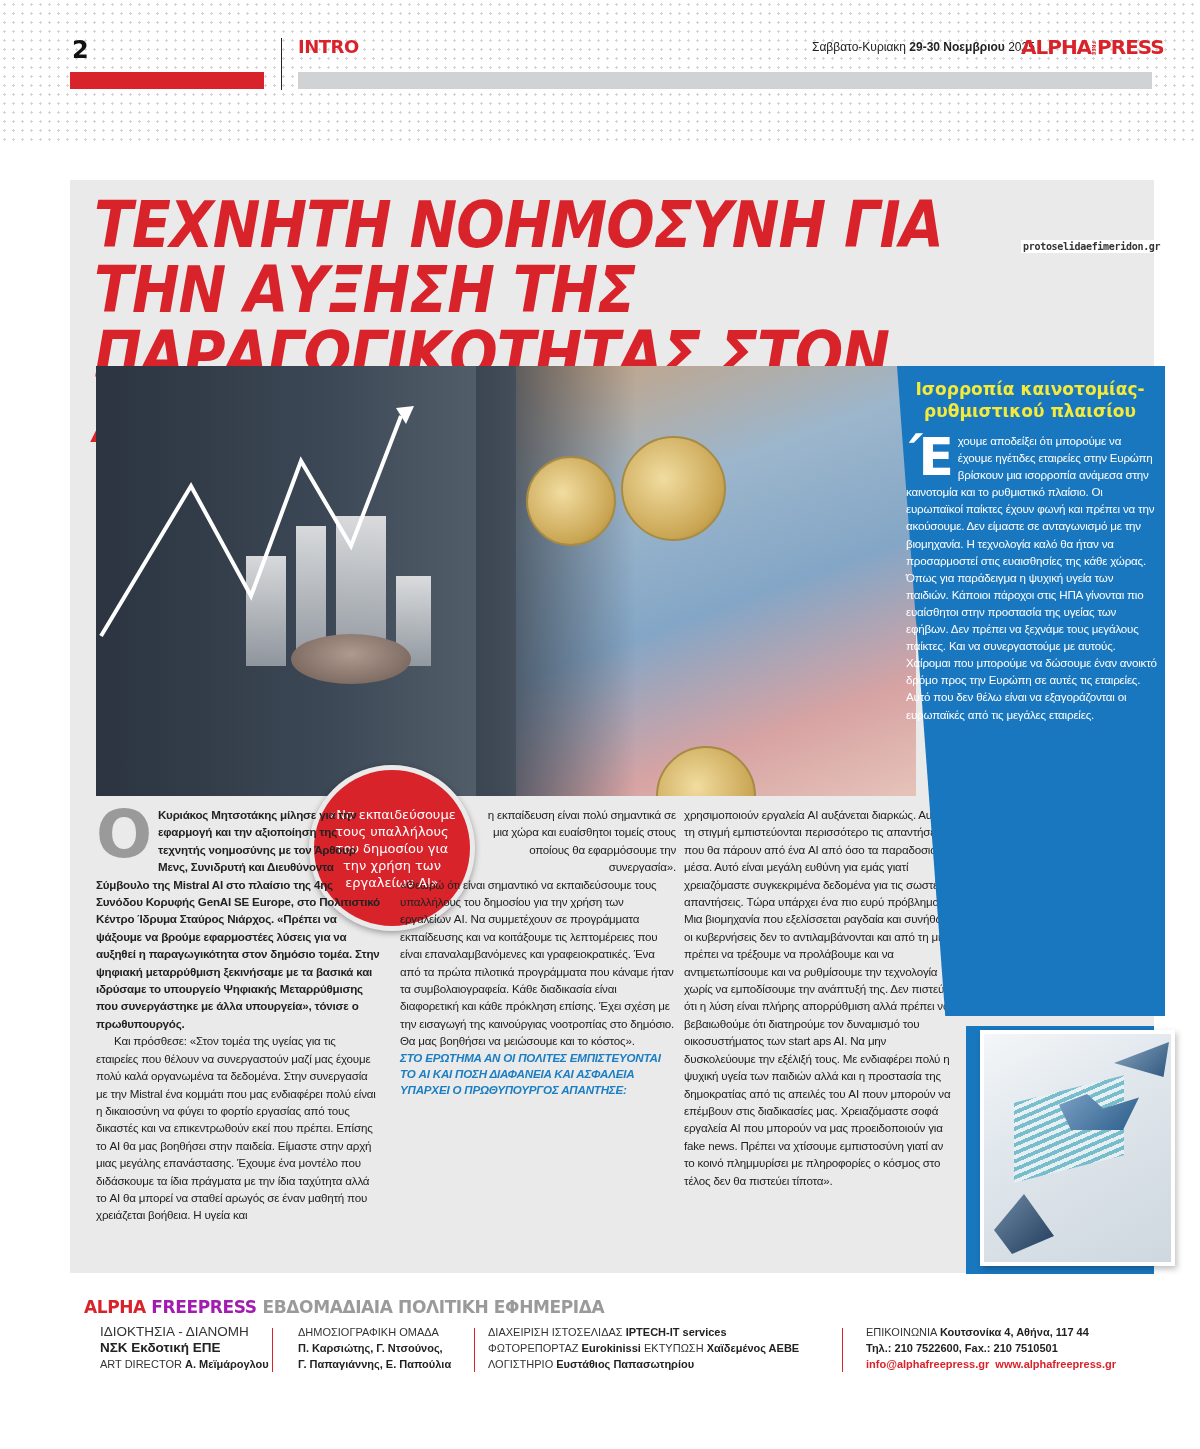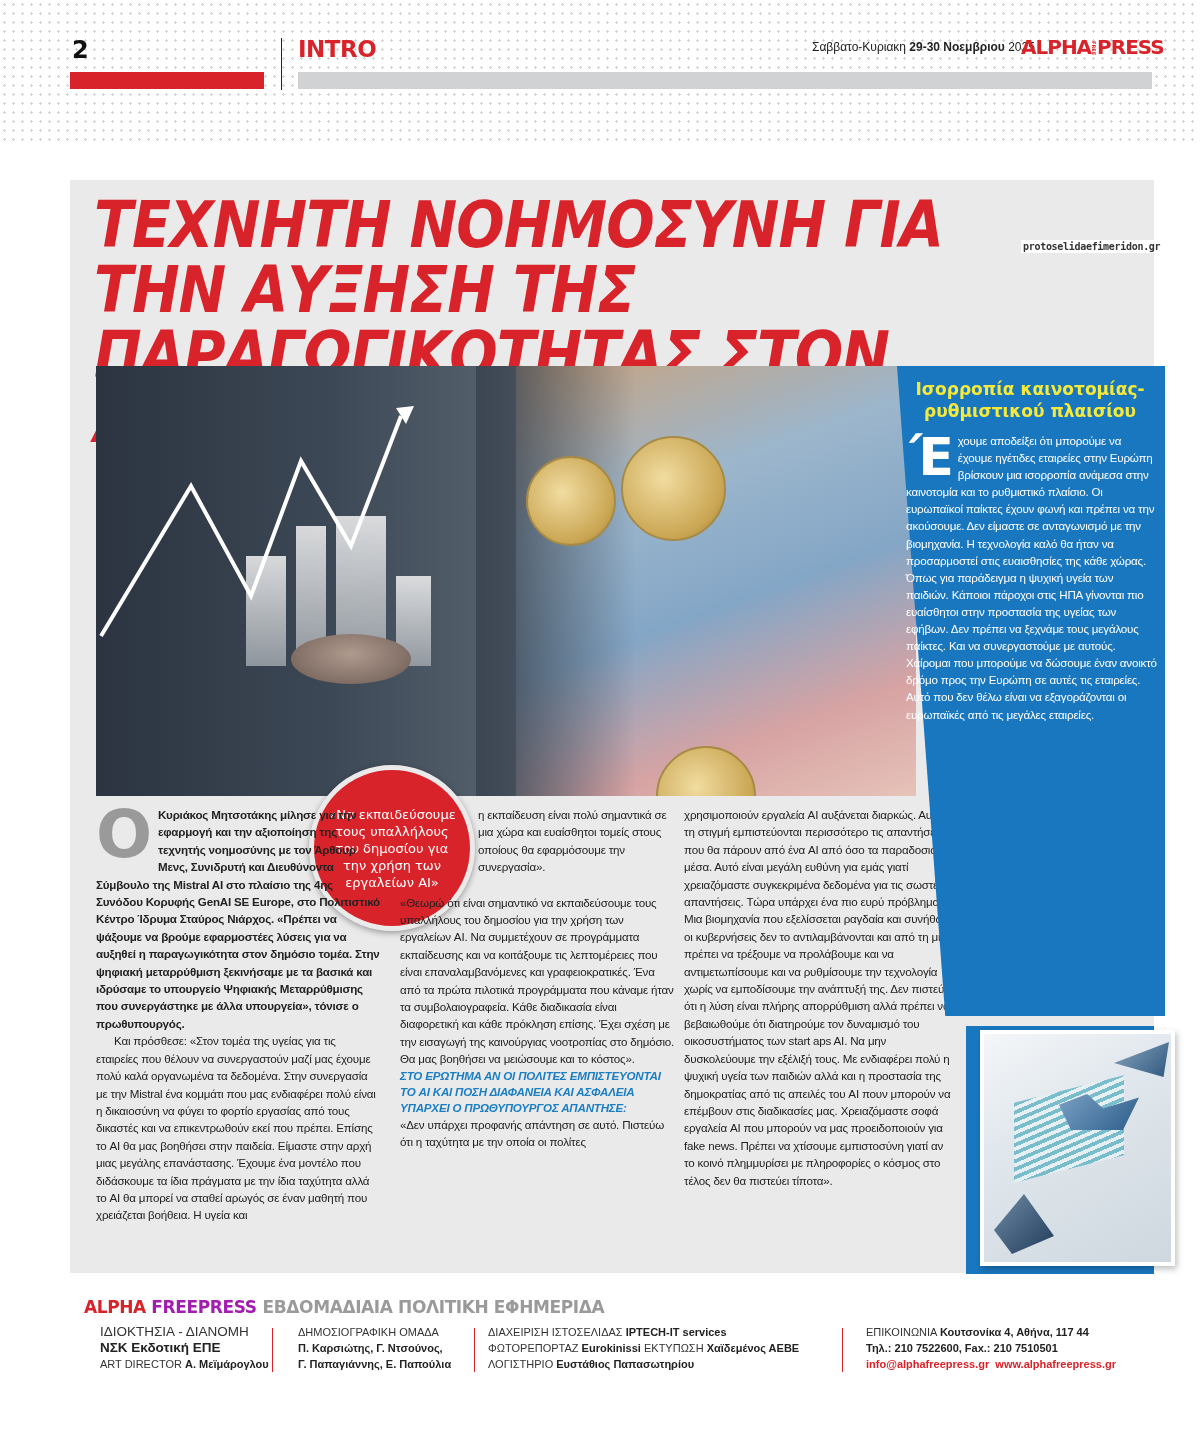--- a/index.html
+++ b/index.html
@@ -7,21 +7,21 @@
   body { position: relative; font-family: "Liberation Sans", sans-serif; color: #1a1a1a; }
 
   .dots {
     position: absolute; left: 0; top: 0; width: 1200px; height: 145px;
     background-image: radial-gradient(circle, #d4d4d4 1px, transparent 1.3px);
     background-size: 9px 9px;
   }
   .page-num { position: absolute; left: 72px; top: 36px; font-size: 24px; font-weight: bold; color: #111; font-family: "DejaVu Sans", sans-serif; }
   .red-bar { position: absolute; left: 70px; top: 72px; width: 194px; height: 17px; background: #d9232a; }
   .v-rule { position: absolute; left: 281px; top: 38px; width: 1px; height: 52px; background: #222; }
-  .section { position: absolute; left: 298px; top: 36px; font-size: 23px; font-weight: bold; color: #d9232a; font-family: "DejaVu Sans", sans-serif; letter-spacing: -0.5px; }
+  .section { position: absolute; left: 298px; top: 36px; font-size: 18px; font-weight: bold; color: #d9232a; font-family: "DejaVu Sans", sans-serif; letter-spacing: -0.5px; }
   .gray-bar { position: absolute; left: 298px; top: 72px; width: 854px; height: 17px; background: #d1d2d4; }
   .dateline { position: absolute; left: 812px; top: 40px; font-size: 12px; color: #222; white-space: nowrap; }
   .dateline b { font-weight: bold; }
   .brand { position: absolute; left: 1021px; top: 35px; font-size: 20px; font-weight: bold; color: #d9232a; font-family: "DejaVu Sans", sans-serif; letter-spacing: -1px; white-space: nowrap; }
   .brand .free { display: inline-block; font-size: 5px; writing-mode: vertical-rl; color: #d9232a; vertical-align: middle; letter-spacing: 0; }
 
   .panel { position: absolute; left: 70px; top: 180px; width: 1084px; height: 1093px; background: #eaeaea; }
   .headline {
     position: absolute; left: 94px; top: 192px; width: 960px;
     font-family: "DejaVu Sans", sans-serif; font-weight: bold; font-style: italic;
@@ -132,24 +132,23 @@
 </div>
 
 <div class="col col1">
   <p class="lead-bold">
     <span class="dropcap-o">Ο</span><span>Κυριάκος Μητσοτάκης μίλησε για την εφαρμογή και την αξιοποίηση της τεχνητής νοημοσύνης με τον Άρθουρ Μενς, Συνιδρυτή και Διευθύνοντα Σύμβουλο της Mistral AI στο πλαίσιο της 4ης Συνόδου Κορυφής GenAI SE Europe, στο Πολιτιστικό Κέντρο Ίδρυμα Σταύρος Νιάρχος. «Πρέπει να ψάξουμε να βρούμε εφαρμοστέες λύσεις για να αυξηθεί η παραγωγικότητα στον δημόσιο τομέα. Στην ψηφιακή μεταρρύθμιση ξεκινήσαμε με τα βασικά και ιδρύσαμε το υπουργείο Ψηφιακής Μεταρρύθμισης που συνεργάστηκε με άλλα υπουργεία», τόνισε ο πρωθυπουργός.</span>
   </p>
   <p class="indent">Και πρόσθεσε: «Στον τομέα της υγείας για τις εταιρείες που θέλουν να συνεργαστούν μαζί μας έχουμε πολύ καλά οργανωμένα τα δεδομένα. Στην συνεργασία με την Mistral ένα κομμάτι που μας ενδιαφέρει πολύ είναι η δικαιοσύνη να φύγει το φορτίο εργασίας από τους δικαστές και να επικεντρωθούν εκεί που πρέπει. Επίσης το AI θα μας βοηθήσει στην παιδεία. Είμαστε στην αρχή μιας μεγάλης επανάστασης. Έχουμε ένα μοντέλο που διδάσκουμε τα ίδια πράγματα με την ίδια ταχύτητα αλλά το AI θα μπορεί να σταθεί αρωγός σε έναν μαθητή που χρειάζεται βοήθεια. Η υγεία και</p>
 </div>
 
 <div class="col col2">
-  <p style="padding-left:78px; margin-bottom:18px;">η εκπαίδευση είναι πολύ σημαντικά σε μια χώρα και ευαίσθητοι τομείς στους οποίους θα εφαρμόσουμε την συνεργασία».</p>
+  <p style="padding-left:78px; text-align:right;">η εκπαίδευση είναι πολύ σημαντικά σε μια χώρα και ευαίσθητοι τομείς στους οποίους θα εφαρμόσουμε την συνεργασία».</p>
   <p>«Θεωρώ ότι είναι σημαντικό να εκπαιδεύσουμε τους υπαλλήλους του δημοσίου για την χρήση των εργαλείων AI. Να συμμετέχουν σε προγράμματα εκπαίδευσης και να κοιτάξουμε τις λεπτομέρειες που είναι επαναλαμβανόμενες και γραφειοκρατικές. Ένα από τα πρώτα πιλοτικά προγράμματα που κάναμε ήταν τα συμβολαιογραφεία. Κάθε διαδικασία είναι διαφορετική και κάθε πρόκληση επίσης. Έχει σχέση με την εισαγωγή της καινούργιας νοοτροπίας στο δημόσιο. Θα μας βοηθήσει να μειώσουμε και το κόστος».</p>
   <p class="subhead" style="">ΣΤΟ ΕΡΩΤΗΜΑ ΑΝ ΟΙ ΠΟΛΙΤΕΣ ΕΜΠΙΣΤΕΥΟΝΤΑΙ ΤΟ AI ΚΑΙ ΠΟΣΗ ΔΙΑΦΑΝΕΙΑ ΚΑΙ ΑΣΦΑΛΕΙΑ ΥΠΑΡΧΕΙ Ο ΠΡΩΘΥΠΟΥΡΓΟΣ ΑΠΑΝΤΗΣΕ:</p>
-  <p>«Δεν υπάρχει προφανής απάντηση σε αυτό. Πιστεύω ότι η ταχύτητα με την οποία οι πολίτες</p>
 </div>
 
 <div class="col col3">
   <p>χρησιμοποιούν εργαλεία AI αυξάνεται διαρκώς. Αυτή τη στιγμή εμπιστεύονται περισσότερο τις απαντήσεις που θα πάρουν από ένα AI από όσο τα παραδοσιακά μέσα. Αυτό είναι μεγάλη ευθύνη για εμάς γιατί χρειαζόμαστε συγκεκριμένα δεδομένα για τις σωστές απαντήσεις. Τώρα υπάρχει ένα πιο ευρύ πρόβλημα. Μια βιομηχανία που εξελίσσεται ραγδαία και συνήθως οι κυβερνήσεις δεν το αντιλαμβάνονται και από τη μια πρέπει να τρέξουμε να προλάβουμε και να αντιμετωπίσουμε και να ρυθμίσουμε την τεχνολογία χωρίς να εμποδίσουμε την ανάπτυξή της. Δεν πιστεύω ότι η λύση είναι πλήρης απορρύθμιση αλλά πρέπει να βεβαιωθούμε ότι διατηρούμε τον δυναμισμό του οικοσυστήματος των start aps AI. Να μην δυσκολεύουμε την εξέλιξή τους. Με ενδιαφέρει πολύ η ψυχική υγεία των παιδιών αλλά και η προστασία της δημοκρατίας από τις απειλές του AI πουν μπορούν να επέμβουν στις διαδικασίες μας. Χρειαζόμαστε σοφά εργαλεία AI που μπορούν να μας προειδοποιούν για fake news. Πρέπει να χτίσουμε εμπιστοσύνη γιατί αν το κοινό πλημμυρίσει με πληροφορίες ο κόσμος στο τέλος δεν θα πιστεύει τίποτα».</p>
 </div>
 
 <div class="sidebar"></div>
 <div class="sidebar-title">Ισορροπία καινοτομίας-ρυθμιστικού πλαισίου</div>
 <div class="sidebar-body">
   <p><span class="dropcap-e">Έ</span><span>χουμε αποδείξει ότι μπορούμε να έχουμε ηγέτιδες εταιρείες στην Ευρώπη βρίσκουν μια ισορροπία ανάμεσα στην καινοτομία και το ρυθμιστικό πλαίσιο. Οι ευρωπαϊκοί παίκτες έχουν φωνή και πρέπει να την ακούσουμε. Δεν είμαστε σε ανταγωνισμό με την βιομηχανία. Η τεχνολογία καλό θα ήταν να προσαρμοστεί στις ευαισθησίες της κάθε χώρας. Όπως για παράδειγμα η ψυχική υγεία των παιδιών. Κάποιοι πάροχοι στις ΗΠΑ γίνονται πιο ευαίσθητοι στην προστασία της υγείας των εφήβων. Δεν πρέπει να ξεχνάμε τους μεγάλους παίκτες. Και να συνεργαστούμε με αυτούς. Χαίρομαι που μπορούμε να δώσουμε έναν ανοικτό δρόμο προς την Ευρώπη σε αυτές τις εταιρείες. Αυτό που δεν θέλω είναι να εξαγοράζονται οι ευρωπαϊκές από τις μεγάλες εταιρείες.</span></p>

